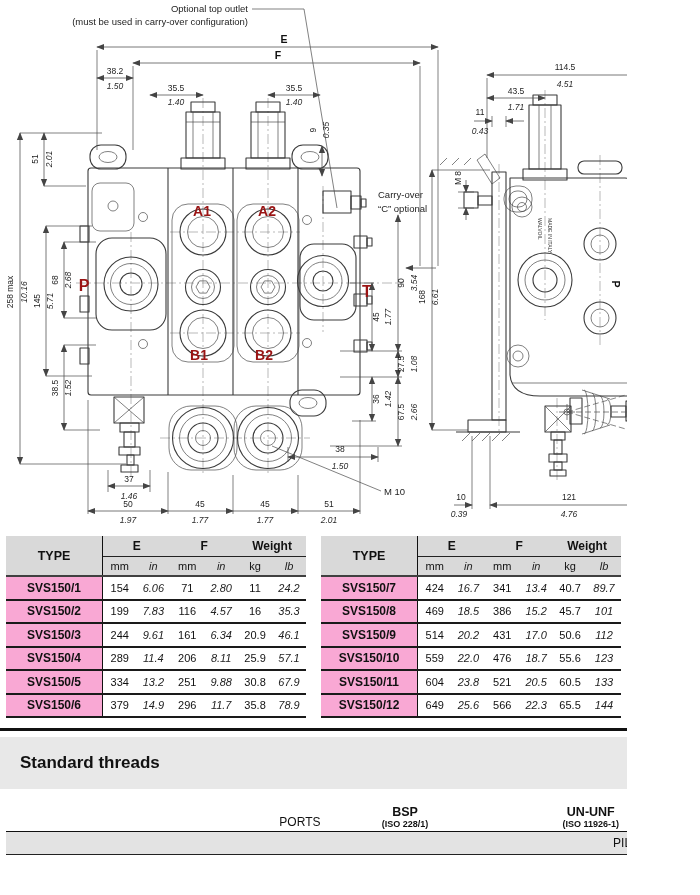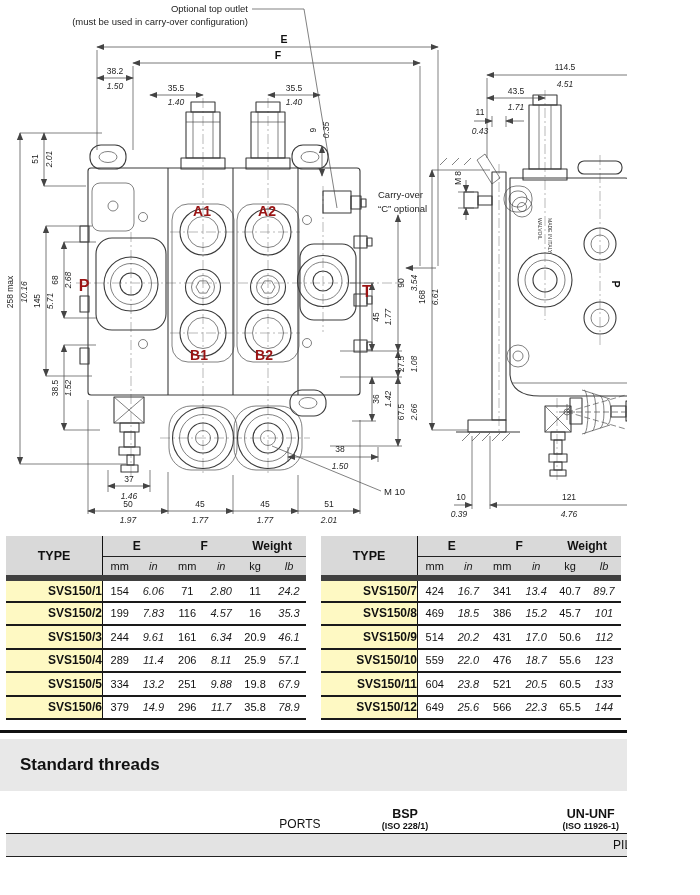--- a/index.html
+++ b/index.html
@@ -22,23 +22,23 @@
   text.pz{font-size:9.5px;fill:#1d1d1d;}
   text.zero{font-size:11px;font-weight:bold;fill:#111;}
 
   
   .tables-row{display:flex;gap:15px;padding:0 6px;margin-top:4px;}
   table.stable{border-collapse:collapse;table-layout:fixed;width:338px;font-size:11px;}
   table.stable th,table.stable td{text-align:center;padding:0;}
   .stable .grp{background:#d9d9d9;font-weight:bold;font-size:12px;height:20px;border-bottom:1px solid #222;}
   .stable .tcol{background:#d9d9d9;font-weight:bold;font-size:12.5px;width:96px;border-right:1.6px solid #111;}
   .stable .unit{background:#d9d9d9;font-weight:normal;height:18px;font-size:11px;}
-  .stable thead{border-bottom:6px solid #404040;margin-left:48px;}
+  .stable thead{border-bottom:2px solid #404040;margin-left:48px;}
   .stable tbody tr{border-bottom:2px solid #1a1a1a;height:23.5px;}
-  .stable td.tname{background:#fef9c3;font-weight:bold;font-size:12px;border-right:1.6px solid #111;text-align:right;}
+  .stable td.tname{background:#f9a8d4;font-weight:bold;font-size:12px;border-right:1.6px solid #111;}
   .stable .it,.stable td.iv{font-style:italic;color:#222;}
 
   
   .rule{height:2.5px;background:#111;margin:10px 0 6px 0;}
   .band{background:#e8e8e8;padding:4px 8px;}
   .band h2{margin:12px;font-size:17px;font-weight:bold;color:#111;}
   table.thr{border-collapse:collapse;width:688px;margin:14px 6px 0 6px;font-size:12px;}
   .thr th,.thr td{padding:2px 2px;font-weight:normal;}
   .thr thead tr{border-bottom:1.6px solid #111;}
   .thr tbody tr{border-bottom:1px solid #222;height:23px;}
@@ -484,21 +484,21 @@
         <td class="iv">8.11</td>
         <td>25.9</td>
         <td class="iv">57.1</td>
       </tr>
       <tr>
         <td class="tname">SVS150/5</td>
         <td>334</td>
         <td class="iv">13.2</td>
         <td>251</td>
         <td class="iv">9.88</td>
-        <td>19.8</td>
+        <td>30.8</td>
         <td class="iv">67.9</td>
       </tr>
       <tr>
         <td class="tname">SVS150/6</td>
         <td>379</td>
         <td class="iv">14.9</td>
         <td>296</td>
         <td class="iv">11.7</td>
         <td>35.8</td>
         <td class="iv">78.9</td>

